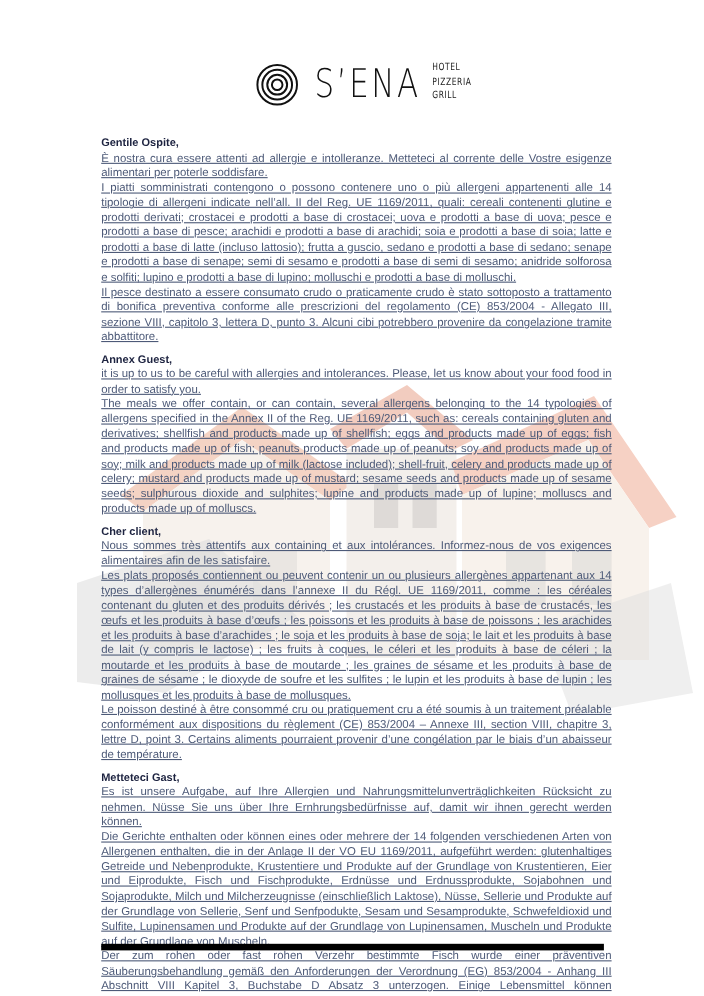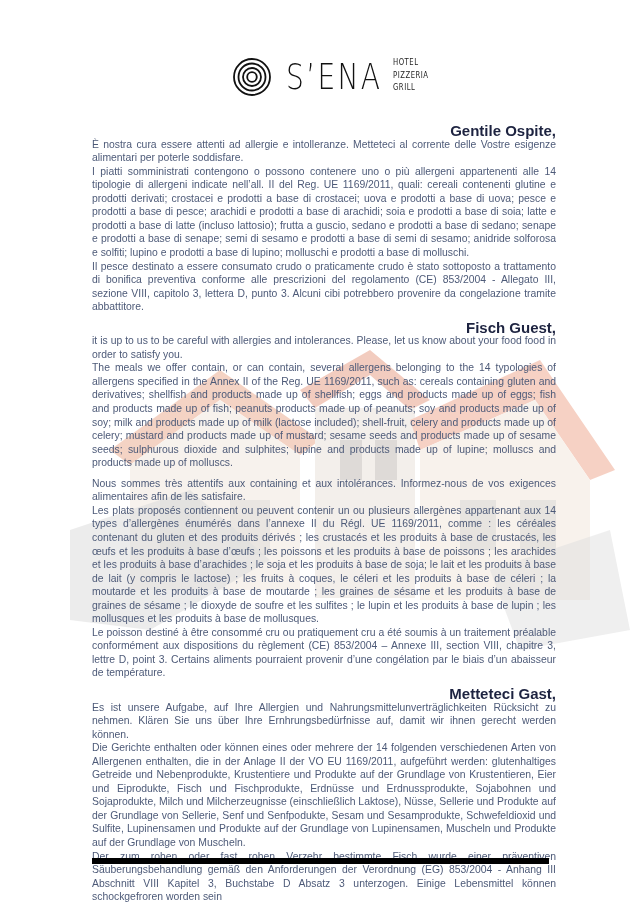--- a/index.html
+++ b/index.html
@@ -14,22 +14,22 @@
     .logo-word {
       font-family: "DejaVu Sans", sans-serif; font-weight: 300; font-size: 36px; letter-spacing: 3px;
       color: #111; margin-left: 14px; line-height: 40px; transform: scaleX(0.78); transform-origin: left center;
     }
     .logo-sub {
       position: absolute; left: 393px; top: 2px; font-family: "DejaVu Sans Condensed","DejaVu Sans", sans-serif;
       font-size: 9px; line-height: 12.5px; color: #222; letter-spacing: 0.6px; transform: scaleX(0.85); transform-origin: left top;
     }
     .content { position: absolute; left: 92px; top: 124px; width: 464px; z-index: 1; }
     .section { margin-bottom: 7px; }
-    .section h2 { margin: 0; font-size: 15px; line-height: 13.6px; font-weight: bold; color: #1d2340; text-align: right; }
-    .section p { margin: 0; font-size: 10.4px; line-height: 13.55px; color: #4d5a78; text-align: justify; }
+    .section h2 { margin: 0; font-size: 10px; line-height: 13.6px; font-weight: bold; color: #1d2340; }
+    .section p { margin: 0; font-size: 10.4px; line-height: 13.55px; color: #4d5a78; text-align: justify; text-decoration: underline; }
     .bottom-bar { position: absolute; left: 92px; top: 858px; width: 457px; height: 6px; background: #000; z-index: 2; }
   </style>
 </head>
 <body>
 
 <svg class="watermark" viewBox="0 0 560 330" xmlns="http://www.w3.org/2000/svg">
 
   <polygon points="40,120 150,40 250,110 230,125 150,70 60,135" fill="#e07a4a"></polygon>
   <polygon points="60,135 150,70 230,125 230,260 60,260" fill="#e8d8c8"></polygon>
   <rect x="90" y="170" width="40" height="55" fill="#bfb3a6"></rect>
@@ -67,30 +67,31 @@
 </div>
 
 <div class="content">
   <div class="section">
     <h2>Gentile Ospite,</h2>
     <p>È nostra cura essere attenti ad allergie e intolleranze. Metteteci al corrente delle Vostre esigenze alimentari per poterle soddisfare.</p>
     <p>I piatti somministrati contengono o possono contenere uno o più allergeni appartenenti alle 14 tipologie di allergeni indicate nell’all. II del Reg. UE 1169/2011, quali: cereali contenenti glutine e prodotti derivati; crostacei e prodotti a base di crostacei; uova e prodotti a base di uova; pesce e prodotti a base di pesce; arachidi e prodotti a base di arachidi; soia e prodotti a base di soia; latte e prodotti a base di latte (incluso lattosio); frutta a guscio, sedano e prodotti a base di sedano; senape e prodotti a base di senape; semi di sesamo e prodotti a base di semi di sesamo; anidride solforosa e solfiti; lupino e prodotti a base di lupino; molluschi e prodotti a base di molluschi.</p>
     <p>Il pesce destinato a essere consumato crudo o praticamente crudo è stato sottoposto a trattamento di bonifica preventiva conforme alle prescrizioni del regolamento (CE) 853/2004 - Allegato III, sezione VIII, capitolo 3, lettera D, punto 3. Alcuni cibi potrebbero provenire da congelazione tramite abbattitore.</p>
   </div>
   <div class="section">
-    <h2>Fisch Guest,</h2>
+    <h2>Annex Guest,</h2>
     <p>it is up to us to be careful with allergies and intolerances. Please, let us know about your food food in order to satisfy you.</p>
     <p>The meals we offer contain, or can contain, several allergens belonging to the 14 typologies of allergens specified in the Annex II of the Reg. UE 1169/2011, such as: cereals containing gluten and derivatives; shellfish and products made up of shellfish; eggs and products made up of eggs; fish and products made up of fish; peanuts products made up of peanuts; soy and products made up of soy; milk and products made up of milk (lactose included); shell-fruit, celery and products made up of celery; mustard and products made up of mustard; sesame seeds and products made up of sesame seeds; sulphurous dioxide and sulphites; lupine and products made up of lupine; molluscs and products made up of molluscs.</p>
   </div>
   <div class="section">
+    <h2>Cher client,</h2>
     <p>Nous sommes très attentifs aux containing et aux intolérances. Informez-nous de vos exigences alimentaires afin de les satisfaire.</p>
     <p>Les plats proposés contiennent ou peuvent contenir un ou plusieurs allergènes appartenant aux 14 types d’allergènes énumérés dans l’annexe II du Régl. UE 1169/2011, comme : les céréales contenant du gluten et des produits dérivés ; les crustacés et les produits à base de crustacés, les œufs et les produits à base d’œufs ; les poissons et les produits à base de poissons ; les arachides et les produits à base d’arachides ; le soja et les produits à base de soja; le lait et les produits à base de lait (y compris le lactose) ; les fruits à coques, le céleri et les produits à base de céleri ; la moutarde et les produits à base de moutarde ; les graines de sésame et les produits à base de graines de sésame ; le dioxyde de soufre et les sulfites ; le lupin et les produits à base de lupin ; les mollusques et les produits à base de mollusques.</p>
     <p>Le poisson destiné à être consommé cru ou pratiquement cru a été soumis à un traitement préalable conformément aux dispositions du règlement (CE) 853/2004 – Annexe III, section VIII, chapitre 3, lettre D, point 3. Certains aliments pourraient provenir d’une congélation par le biais d’un abaisseur de température.</p>
   </div>
   <div class="section">
     <h2>Metteteci Gast,</h2>
-    <p>Es ist unsere Aufgabe, auf Ihre Allergien und Nahrungsmittelunverträglichkeiten Rücksicht zu nehmen. Klären Sie uns über Ihre Ernhrungsbedürfnisse auf, damit wir ihnen gerecht werden können.</p>
+    <p>Es ist unsere Aufgabe, auf Ihre Allergien und Nahrungsmittelunverträglichkeiten Rücksicht zu nehmen. Nüsse Sie uns über Ihre Ernhrungsbedürfnisse auf, damit wir ihnen gerecht werden können.</p>
     <p>Die Gerichte enthalten oder können eines oder mehrere der 14 folgenden verschiedenen Arten von Allergenen enthalten, die in der Anlage II der VO EU 1169/2011, aufgeführt werden: glutenhaltiges Getreide und Nebenprodukte, Krustentiere und Produkte auf der Grundlage von Krustentieren, Eier und Eiprodukte, Fisch und Fischprodukte, Erdnüsse und Erdnussprodukte, Sojabohnen und Sojaprodukte, Milch und Milcherzeugnisse (einschließlich Laktose), Nüsse, Sellerie und Produkte auf der Grundlage von Sellerie, Senf und Senfpodukte, Sesam und Sesamprodukte, Schwefeldioxid und Sulfite, Lupinensamen und Produkte auf der Grundlage von Lupinensamen, Muscheln und Produkte auf der Grundlage von Muscheln.</p>
     <p>Der zum rohen oder fast rohen Verzehr bestimmte Fisch wurde einer präventiven Säuberungsbehandlung gemäß den Anforderungen der Verordnung (EG) 853/2004 - Anhang III Abschnitt VIII Kapitel 3, Buchstabe D Absatz 3 unterzogen. Einige Lebensmittel können schockgefroren worden sein</p>
   </div>
 </div>
 
 <div class="bottom-bar"></div>
 
 </body></html>

